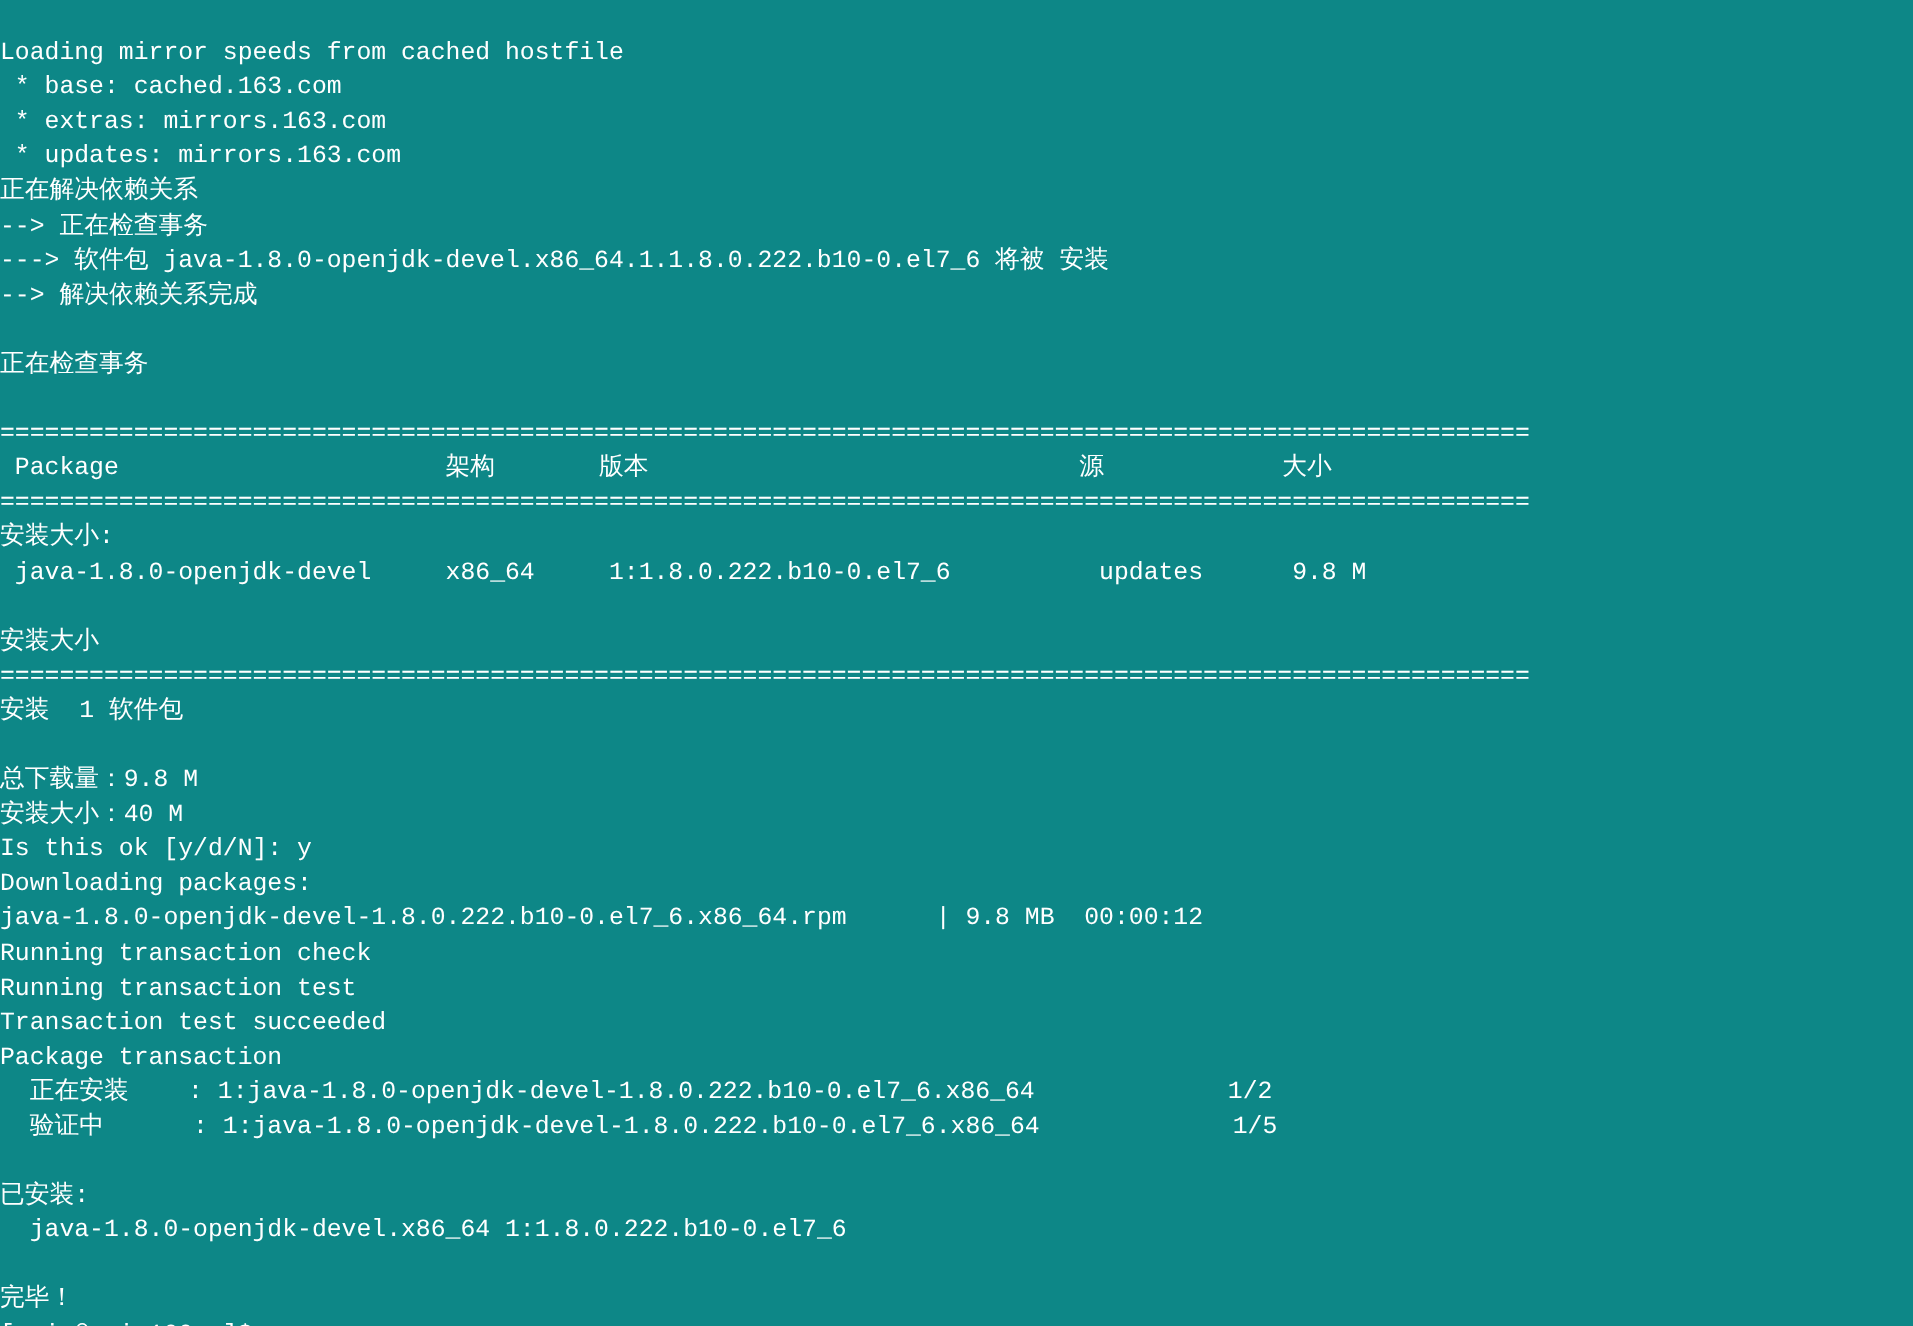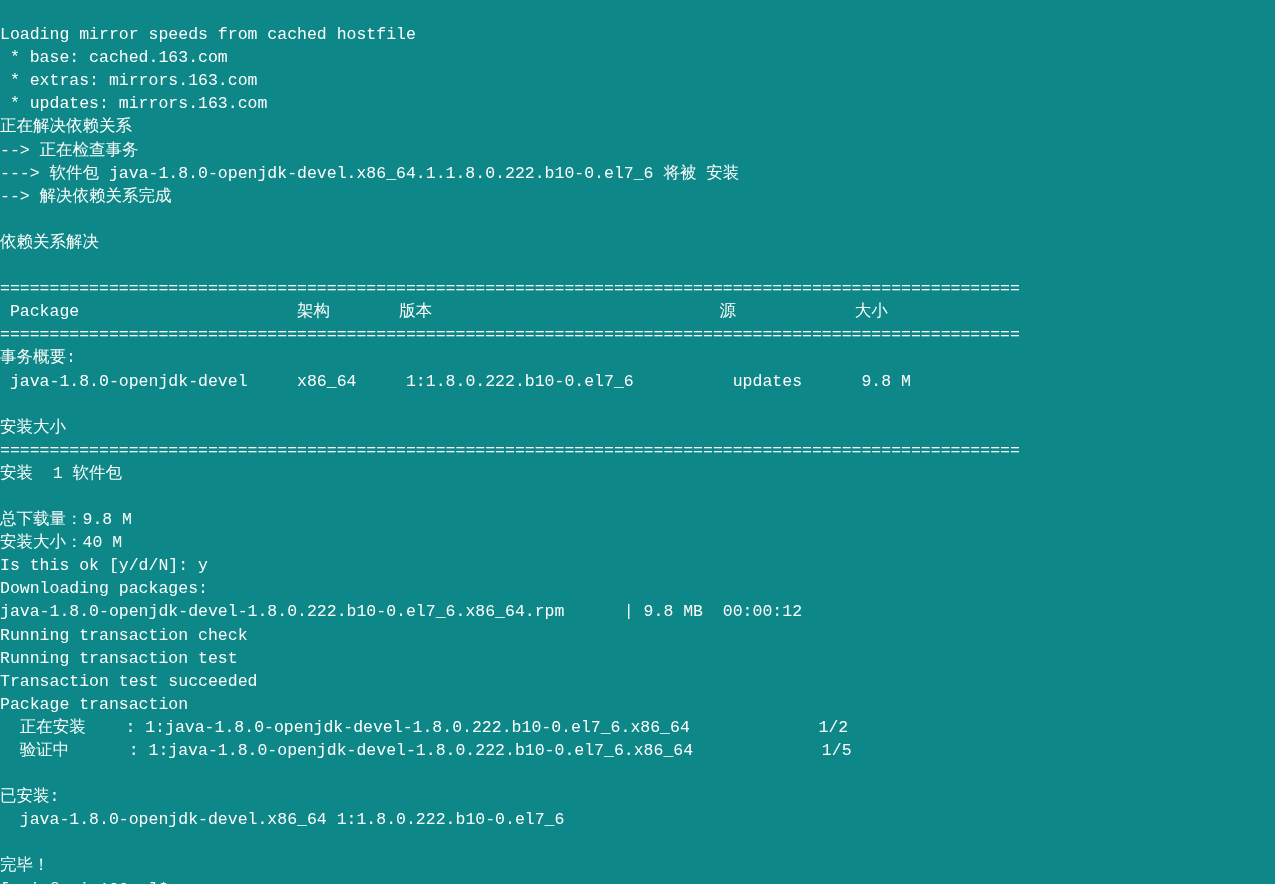--- a/index.html
+++ b/index.html
@@ -23,26 +23,26 @@
 <body>
 <div class="terminal"><span>Loading mirror speeds from cached hostfile</span>
 <span> * base: cached.163.com</span>
 <span> * extras: mirrors.163.com</span>
 <span> * updates: mirrors.163.com</span>
 <span>正在解决依赖关系</span>
 <span>--&gt; 正在检查事务</span>
 <span>---&gt; 软件包 java-1.8.0-openjdk-devel.x86_64.1.1.8.0.222.b10-0.el7_6 将被 安装</span>
 <span>--&gt; 解决依赖关系完成</span>
 <span></span>
-<span>依赖关系解决</span>
+<span>正在检查事务</span>
 <span></span>
 <span>=======================================================================================================</span>
 <span> Package                      架构       版本                             源            大小</span>
 <span>=======================================================================================================</span>
-<span>事务概要:</span>
+<span>安装大小:</span>
 <span> java-1.8.0-openjdk-devel     x86_64     1:1.8.0.222.b10-0.el7_6          updates      9.8 M</span>
 <span></span>
 <span>安装大小</span>
 <span>=======================================================================================================</span>
 <span>安装  1 软件包</span>
 <span></span>
 <span>总下载量：9.8 M</span>
 <span>安装大小：40 M</span>
 <span>Is this ok [y/d/N]: y</span>
 <span>Downloading packages:</span>

